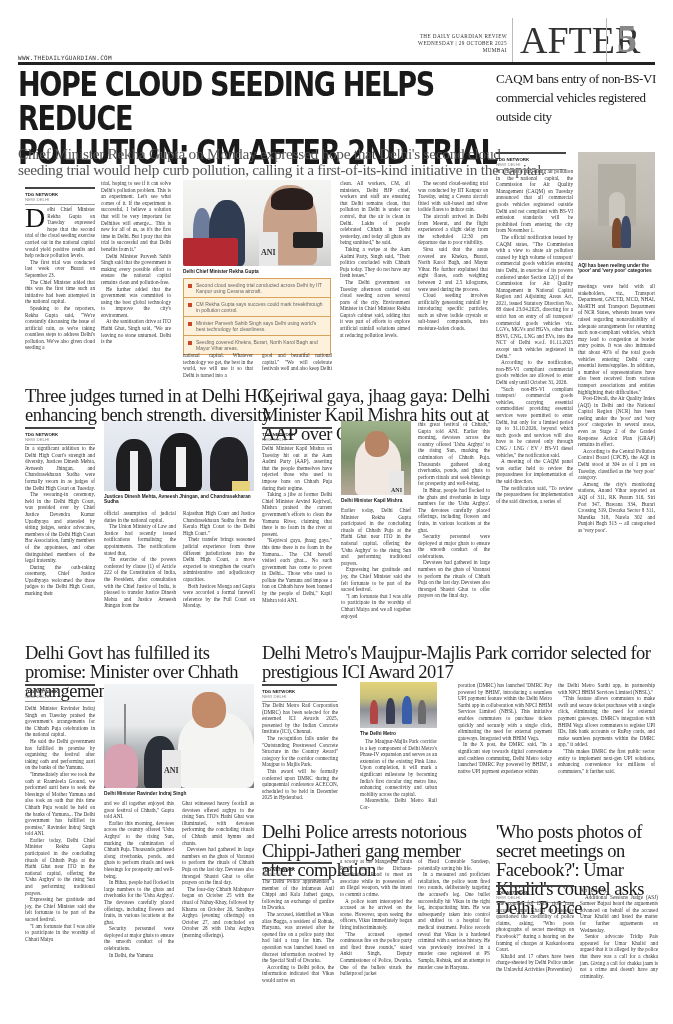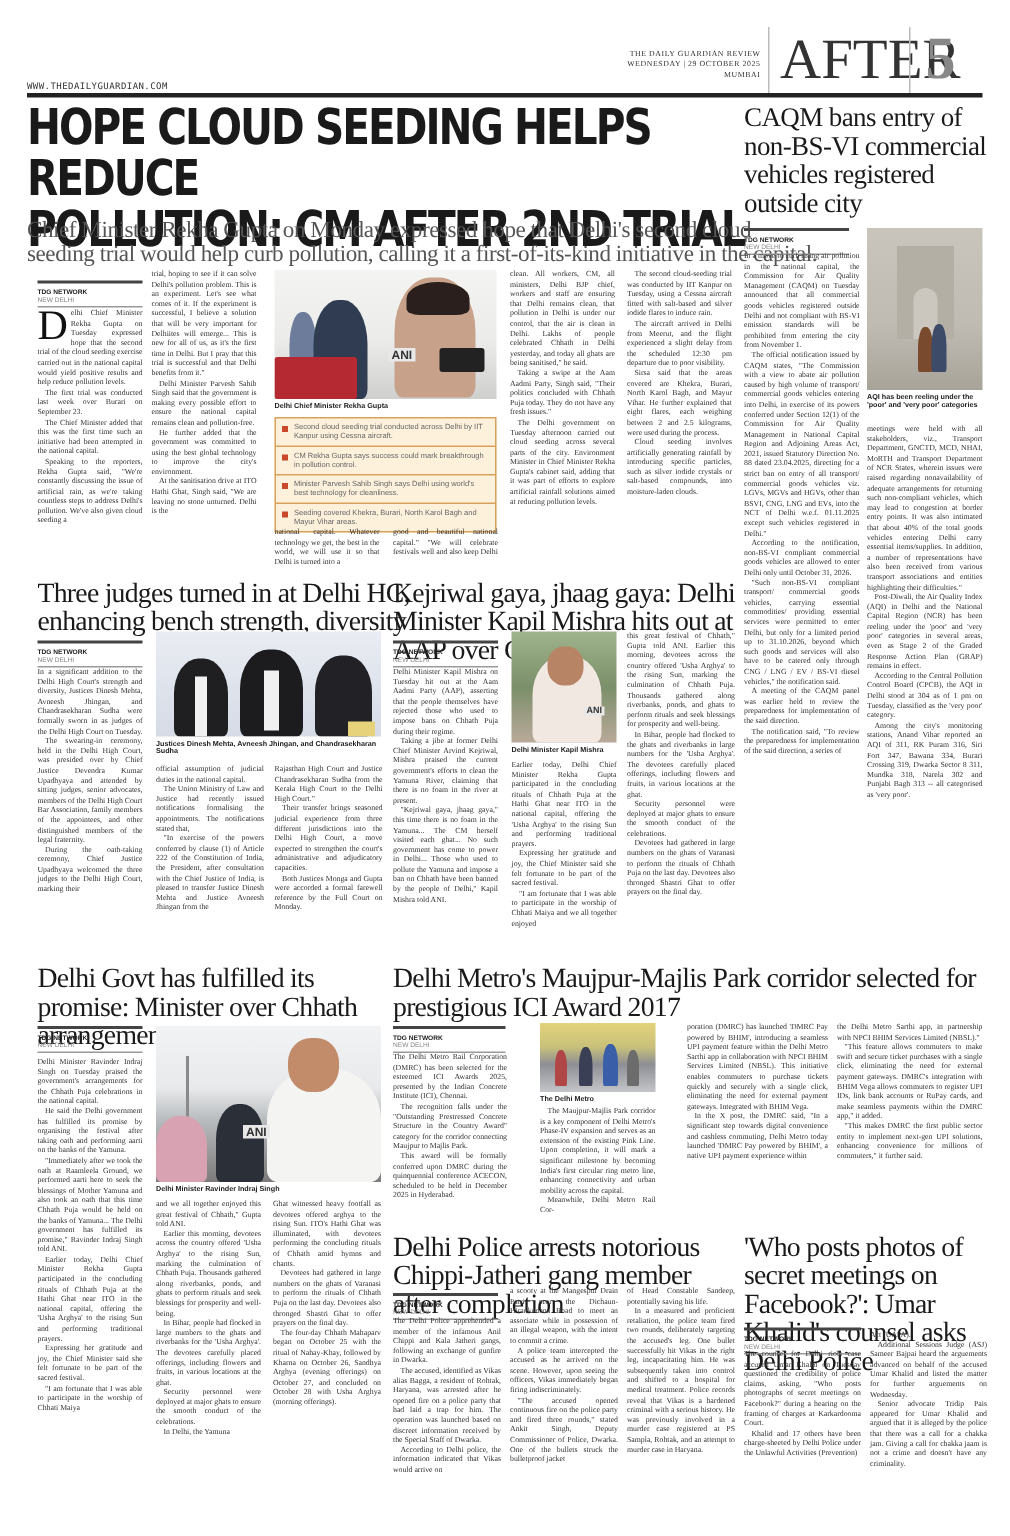--- a/index.html
+++ b/index.html
@@ -7,38 +7,38 @@
 .abs{position:absolute}
 .mast-url{left:18px;top:54px;font-family:"DejaVu Sans Mono",monospace;font-size:6px;color:#333;letter-spacing:.3px}
 .mast-info{left:395px;top:33px;width:112px;text-align:right;font-size:5.2px;line-height:7px;letter-spacing:.4px;font-family:"Liberation Serif",serif;color:#333}
 .mast-sep1{left:512px;top:18px;width:1px;height:44px;background:#bbb}
 .mast-city{left:520px;top:20px;font-size:38px;line-height:40px;font-family:"Liberation Serif",serif;color:#333}
 .mast-sep2{left:606px;top:18px;width:1px;height:44px;background:#bbb}
 .mast-num{left:617px;top:18px;font-size:40px;line-height:42px;font-family:"Liberation Serif",serif;color:#888;font-weight:bold}
 .mast-rule{left:18px;top:62px;width:637px;height:3px;background:#222}
 .main-head{left:18px;top:68px;width:530px;font-family:"DejaVu Sans",sans-serif;font-weight:bold;font-size:33px;line-height:34px;letter-spacing:-1.6px;transform:scaleX(.82);transform-origin:left top;color:#1a1a1a;width:650px}
 .deck{left:18px;top:146px;width:530px;font-size:15.4px;line-height:16px;color:#555;letter-spacing:-.3px}
-.side-head{left:555px;top:73px;width:110px;font-size:18px;line-height:19px;color:#1a1a1a;letter-spacing:-.4px}
+.side-head{left:555px;top:73px;width:110px;font-size:13px;line-height:19px;color:#1a1a1a;letter-spacing:-.4px}
 .byline{font-family:"Liberation Sans",sans-serif;font-size:4.4px;line-height:5px}
 .byline .net{font-weight:bold;color:#222;display:block;border-top:2px solid #444;padding-top:3px}
 .byline .loc{color:#888;display:block;border-bottom:1px solid #999;padding-bottom:2px}
 .col{font-size:5.2px;line-height:6.6px;color:#333;text-align:justify}
 .col p{text-indent:5px}
 .col p.ni{text-indent:0}
 .dropcap{float:left;font-size:28px;line-height:24px;margin-right:2px;font-weight:normal;color:#111}
 .photo{background:linear-gradient(160deg,#d9d8d3 0%,#b9b6ae 40%,#6a6a70 70%,#3c3c42 100%);position:absolute;overflow:hidden}
 .caption{font-family:"Liberation Sans",sans-serif;font-weight:bold;font-size:4.8px;line-height:5.4px;color:#222}
 .hl{font-size:18.5px;line-height:19px;color:#1a1a1a;letter-spacing:-.5px}
 .factbox{left:224px;top:285px;width:172px;border:1px solid #d8a25a;background:#fdf1dc}
 .fact{font-family:"Liberation Sans",sans-serif;font-size:5px;line-height:6px;color:#666;padding:3px 4px 3px 12px;border-bottom:1px solid #d8a25a;position:relative}
 .fact:last-child{border-bottom:none}
 .fact .bullet{position:absolute;left:4px;top:5px;width:4px;height:4px;background:#c9482a}
 .person{position:absolute;border-radius:45% 45% 10% 10%}
 .mic{position:absolute;background:#222;border-radius:2px}
-.ani{position:absolute;background:#e8e8e8;color:#333;font-family:Liberation Sans, sans-serif;font-weight:bold;font-size:8px;padding:0 2px}
+.ani{position:absolute;background:#e8e8e8;color:#333;font-family:Liberation Serif, serif;font-weight:bold;font-size:8px;padding:16px 2px}
 </style>
 </head>
 <body>
 
 <div class="abs mast-url">WWW.THEDAILYGUARDIAN.COM</div>
 <div class="abs mast-info">
   <div>THE DAILY GUARDIAN REVIEW</div>
   <div>WEDNESDAY | 29 OCTOBER 2025</div>
   <div>MUMBAI</div>
 </div>

